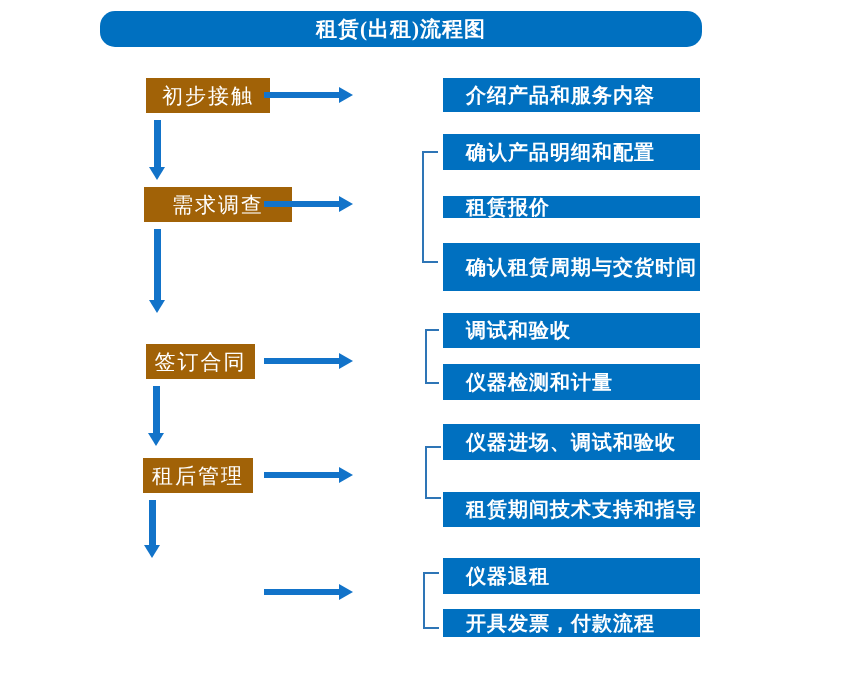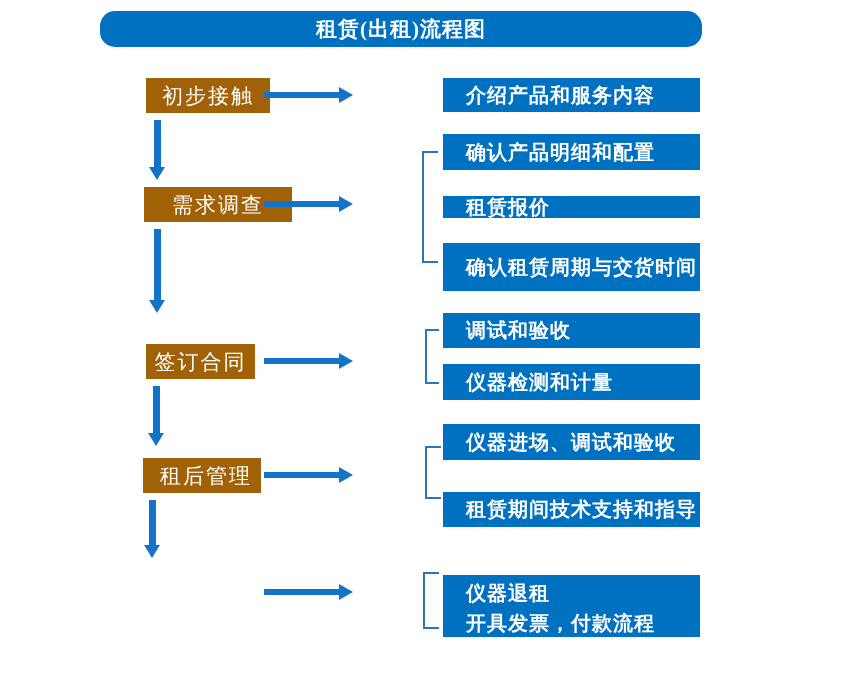--- a/index.html
+++ b/index.html
@@ -40,21 +40,21 @@
     height: 35px;
     display: flex;
     align-items: center;
     justify-content: center;
     letter-spacing: 2px;
     margin-left: 43px;
   }
   .lb1 { left: 103px; top: 78px;  width: 124px; }
   .lb2 { left: 101px; top: 187px; width: 148px; }
   .lb3 { left: 103px; top: 344px; width: 109px; text-align: right; }
-  .lb4 { left: 100px; top: 458px; width: 110px; padding-left: 8px; }
+  .lb4 { left: 100px; top: 458px; width: 110px; }
   .lb5 { left: 100px; top: 575px; width: 108px; }
   
   .detail-box {
     position: absolute;
     left: 443px;
     width: 257px;
     height: 35px;
     background: #0070C0;
     color: #ffffff;
     font-weight: bold;
@@ -67,21 +67,21 @@
     letter-spacing: 1px;
   }
   .rb1  { top: 78px;  height: 34px; }
   .rb2  { top: 134px; height: 36px; }
   .rb3  { top: 196px; height: 22px; }
   .rb4  { top: 243px; height: 48px; }
   .rb5  { top: 313px; }
   .rb6  { top: 364px; height: 36px; text-align: center; }
   .rb7  { top: 424px; height: 36px; }
   .rb8  { top: 492px; font-family: Liberation Mono, monospace; }
-  .rb9  { top: 575px; height: 36px; }
+  .rb9  { top: 558px; height: 36px; }
   .rb10 { top: 609px; height: 28px; }
   
   .harrow {
     position: absolute;
     left: 264px;
     width: 75px;
     height: 6px;
     background: #1273C9;
   }
   .harrow::after {

